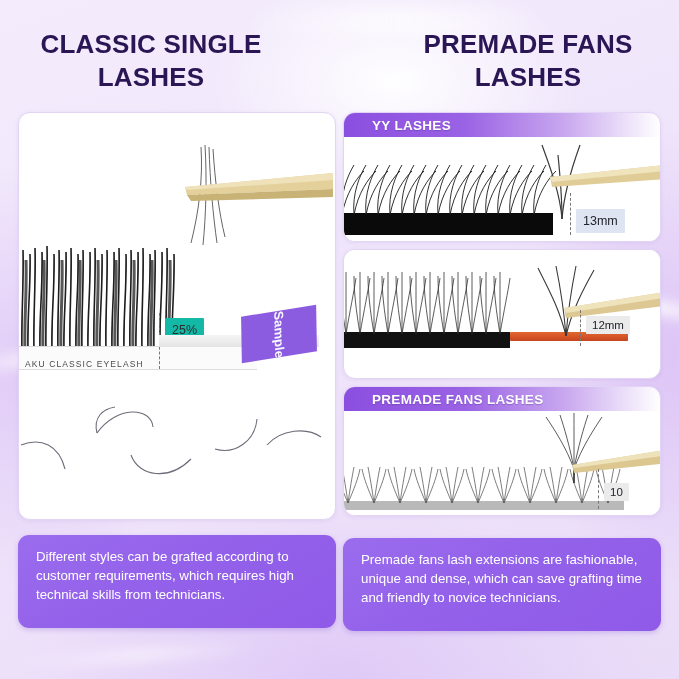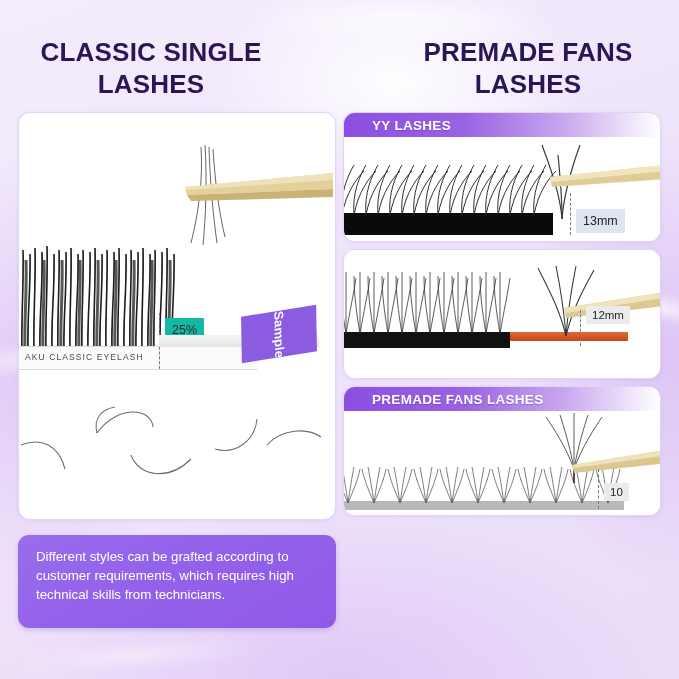--- a/index.html
+++ b/index.html
@@ -36,21 +36,21 @@
   .streak.s3 { left: 250px; top: 8px; width: 300px; height: 26px; opacity: .7; }
   .streak.s4 { left: 20px; top: 648px; width: 240px; height: 14px; transform: rotate(-4deg); opacity:.6;}
 
   
   .header {
     position: absolute;
     left: 0; top: 28px;
     width: 679px;
     height: 80px;
     display: flex;
-    align-items: center;
+    align-items: flex-start;
     justify-content: space-between;
   }
   .title {
     color: #2b1655;
     font-size: 26px;
     font-weight: bold;
     line-height: 1.25;
     text-align: center;
     letter-spacing: .2px;
   }
@@ -292,21 +292,21 @@
               <path d="M60 112 C59 86, 62 54, 61 22"></path>
             <path d="M78 112 C77 86, 80 54, 79 22"></path>
               <path d="M96 112 C95 86, 98 54, 97 22"></path>
             <path d="M114 112 C113 86, 116 54, 115 22"></path>
               <path d="M132 112 C131 86, 134 54, 133 22"></path>
             <path d="M150 112 C149 86, 152 54, 151 22"></path>
           </g>
         </svg>
 
         <div class="gfx" style="left:0px; top:233px; width:238px; height:22px; background:#fbfbfb; border-top:1px solid #ddd; border-bottom:1px solid #ddd;"></div>
-        <div class="strip-label" style="left:6px; top:239px;">AKU  CLASSIC  EYELASH</div>
+        <div class="strip-label" style="left:6px; top:246px;">AKU  CLASSIC  EYELASH</div>
 
         <div class="dashline" style="left:140px; top:200px; height:56px;"></div>
         <div class="measure plain" style="left:146px; top:205px;">25%</div>
         <div class="gfx" style="left:140px; top:222px; width:160px; height:12px; background:linear-gradient(180deg,#f5f5f5,#e4e4e4);"></div>
 
         <div class="sample-tag" style="left:222px; top:198px;">
           <span>Sample</span>
         </div>
 
         <svg class="gfx" style="left:0px; top:280px;" width="316" height="120" viewBox="0 0 316 120">
@@ -437,21 +437,21 @@
               <path d="M42 74 C36 48, 24 26, 14 6"></path>
               <path d="M42 74 C40 48, 36 24, 32 4"></path>
               <path d="M42 74 C44 48, 48 24, 52 4"></path>
               <path d="M42 74 C48 48, 60 26, 70 8"></path>
             </g>
             <polygon points="40,46 140,30 140,44 42,56" fill="#ddc893"></polygon>
             <polygon points="40,46 140,30 140,36 42,51" fill="#efe3bc"></polygon>
           </svg>
 
           <div class="dashline" style="left:236px; top:60px; height:36px;"></div>
-          <div class="measure tiny" style="left:242px; top:56px;">12mm</div>
+          <div class="measure tiny" style="left:242px; top:66px;">12mm</div>
         </div>
       </div>
 
       <div class="card card-right">
         <div class="banner">
           <span class="banner-text">PREMADE FANS LASHES</span>
         </div>
         <div class="panel-body">
 
           <svg class="gfx" style="left:-6px; top:50px;" width="290" height="54" viewBox="0 0 290 54">
@@ -515,15 +515,16 @@
             <line x1="44" y1="62" x2="44" y2="76" stroke="#222" stroke-width="1.6"></line>
             <polygon points="42,58 140,42 140,56 44,66" fill="#dcc791"></polygon>
             <polygon points="42,58 140,42 140,48 44,61" fill="#eee2ba"></polygon>
           </svg>
 
           <div class="dashline" style="left:254px; top:58px; height:40px;"></div>
           <div class="measure tiny" style="left:260px; top:72px;">10</div>
         </div>
       </div>
 
+      <div class="caption">Premade fans lash extensions are fashionable, unique and dense, which can save grafting time and friendly to novice technicians.</div>
     </div>
   </div>
 </div>
 
 </body></html>

